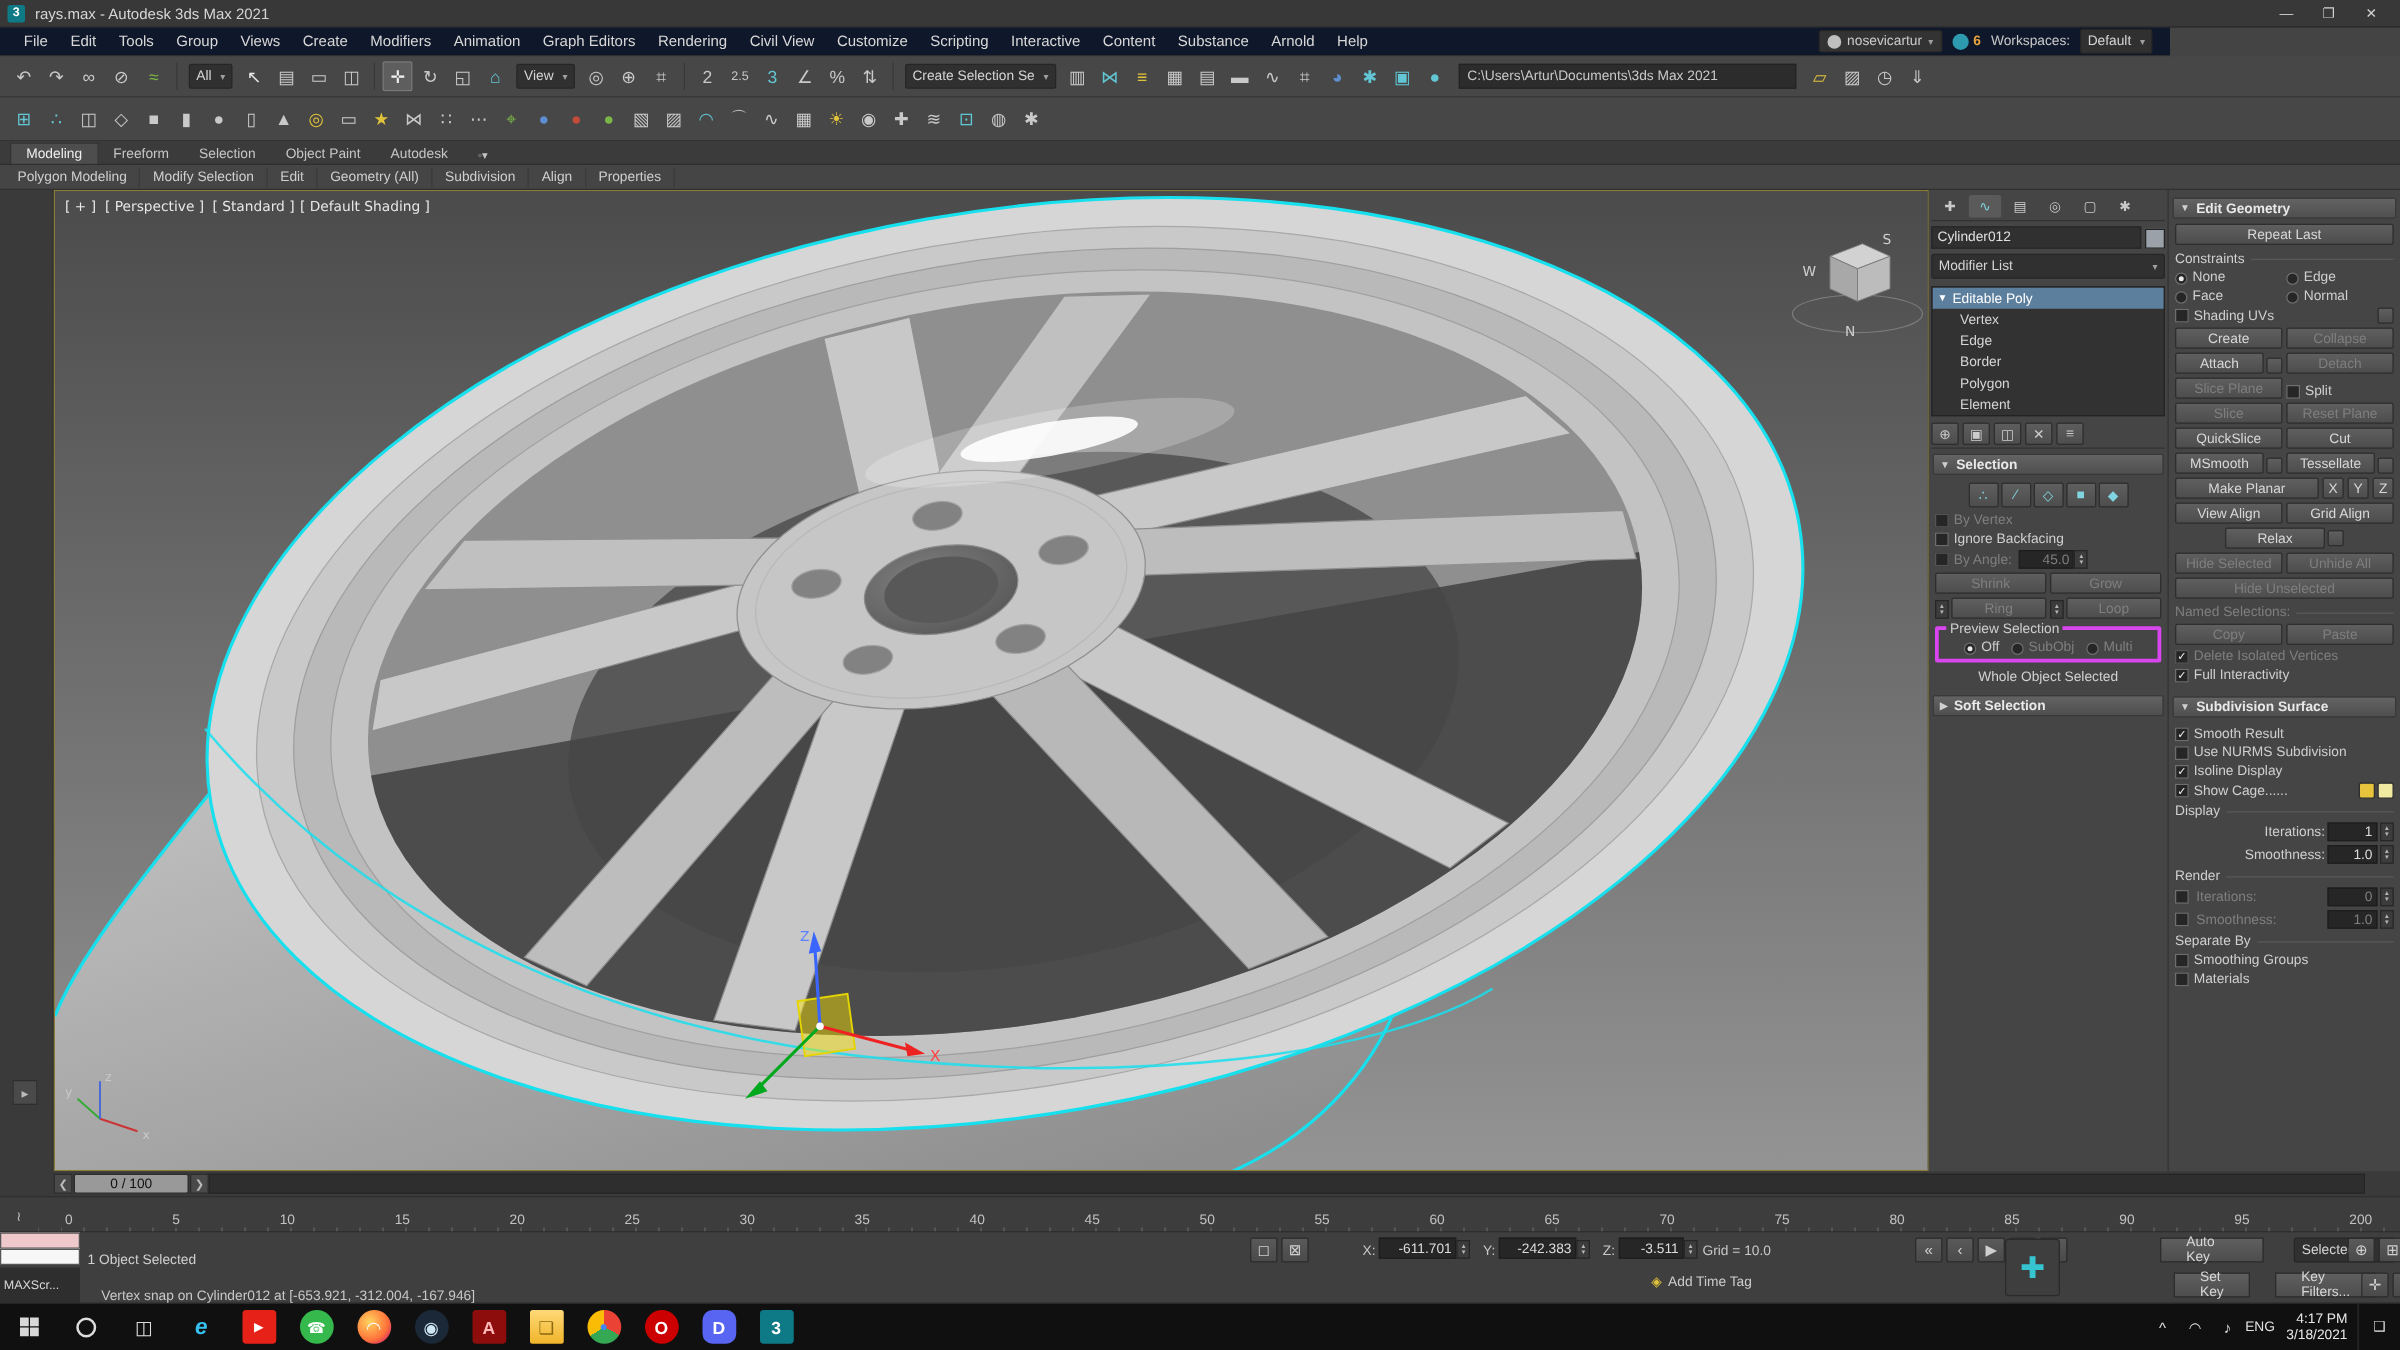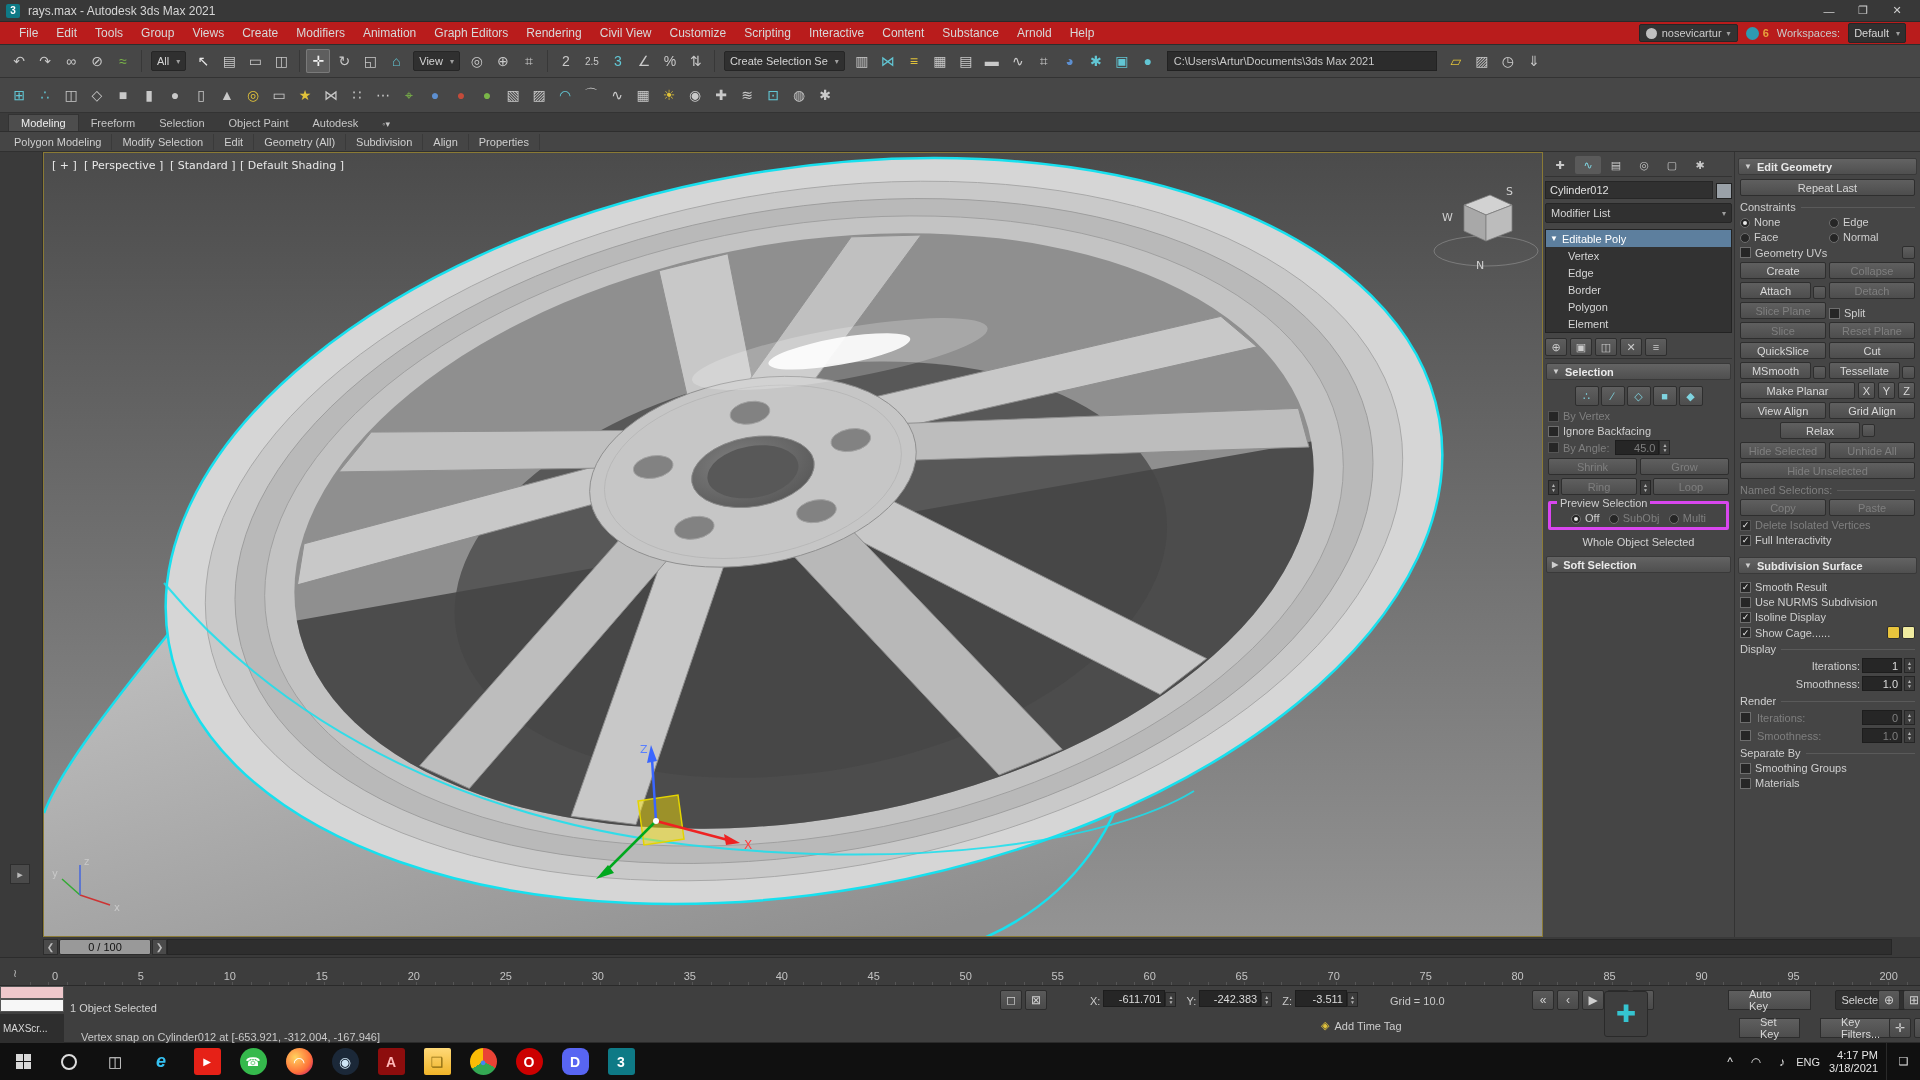--- a/index.html
+++ b/index.html
@@ -5,21 +5,21 @@
 *{margin:0;padding:0;box-sizing:border-box;user-select:none}
 html,body{width:1920px;height:1080px;overflow:hidden}
 body{background:#444;font-family:"Liberation Sans",sans-serif;font-size:11px;color:#ccc;position:relative}
 .abs{position:absolute}
 .row{display:flex;align-items:flex-end}
 
 #titlebar{left:0;top:0;width:1920px;height:22px;background:#383838;display:flex;align-items:center;padding:0 6px;border-bottom:1px solid #2a2a2a}
 .appicon{width:14px;height:14px;background:#0e7a86;color:#fff;font-size:10px;font-weight:bold;display:flex;align-items:center;justify-content:center;border-radius:2px;margin-right:8px}
 #titlebar .title{color:#d6d6d6;font-size:12px}
 .wctl{width:34px;height:20px;display:flex;align-items:center;justify-content:center;color:#cfcfcf;font-size:11px;cursor:pointer}
-#menubar{left:0;top:22px;width:1920px;height:23px;background:#b91c1c;display:flex;align-items:center;padding:0 10px;border-bottom:1px solid #2e2e2e}
+#menubar{left:0;top:22px;width:1736px;height:23px;background:#0f172a;display:flex;align-items:center;padding:0 10px;border-bottom:1px solid #2e2e2e}
 .menu-item{padding:0 9px;height:23px;display:flex;align-items:center;color:#d8d8d8;font-size:12px;cursor:pointer}
 #menubar .spacer{flex:1}
 .user-chip{display:flex;align-items:center;gap:5px;background:#333;border:1px solid #262626;height:18px;padding:0 6px;border-radius:2px;cursor:pointer}
 .head-ico{width:11px;height:11px;border-radius:50%;background:#bfbfbf;position:relative}
 .badge{color:#e8a33d;font-weight:bold;margin:0 4px}
 .badge-ico{width:13px;height:13px;border-radius:50%;background:#2e9ab0;display:inline-block}
 
 #toolbar1{left:0;top:45px;width:1920px;height:33px;background:#474747;display:flex;align-items:center;padding:0 6px;border-bottom:1px solid #333}
 #toolbar2{left:0;top:78px;width:1920px;height:35px;background:#474747;display:flex;align-items:center;padding:0 6px;border-bottom:1px solid #333}
 .ticon{display:inline-flex;align-items:center;justify-content:center;min-width:24px;height:24px;margin:0 1px;color:#c9c9c9;font-size:14px;border-radius:2px;cursor:pointer;background:transparent}
@@ -516,21 +516,21 @@
               <span class="rd"></span>
               <span class="lbl">Face</span>
             </span>
           <span class="row">
               <span class="rd"></span>
               <span class="lbl">Normal</span>
             </span>
         </div>
         <div class="crow">
             <span class="cb"></span>
-            <span class="lbl">Geometry UVs</span>
+            <span class="lbl">Shading UVs</span>
             <span style="flex:1"></span>
             <span class="sq"></span>
           </div>
         <div class="grid2">
           <span class="btn">Create</span>
           <span class="btn dis">Collapse</span>
         </div>
         <div class="grid2">
           <span class="row" style="gap:2px">
               <span class="btn" style="flex:1">Attach</span>
@@ -745,21 +745,21 @@
       <span class="spin">
           <span>▲</span>
           <span>▼</span>
         </span>
       <span class="coordlbl">Z:</span>
       <span class="coordval" style="width:52px">-3.511</span>
       <span class="spin">
           <span>▲</span>
           <span>▼</span>
         </span>
-      <span class="coordlbl" style="margin-left:32px">Grid = 10.0</span>
+      <span class="coordlbl" style="margin-left:4px">Grid = 10.0</span>
     </span>
     <span class="abs row" style="left:1462px;top:4px">
       <span class="sticon">«</span>
         <span class="sticon">‹</span>
         <span class="sticon">▶</span>
         <span class="sticon">›</span>
         <span class="sticon">»</span>
     </span>
     <span class="abs row" style="left:1658px;top:4px">
       <span class="statusbtn">Auto Key</span>

